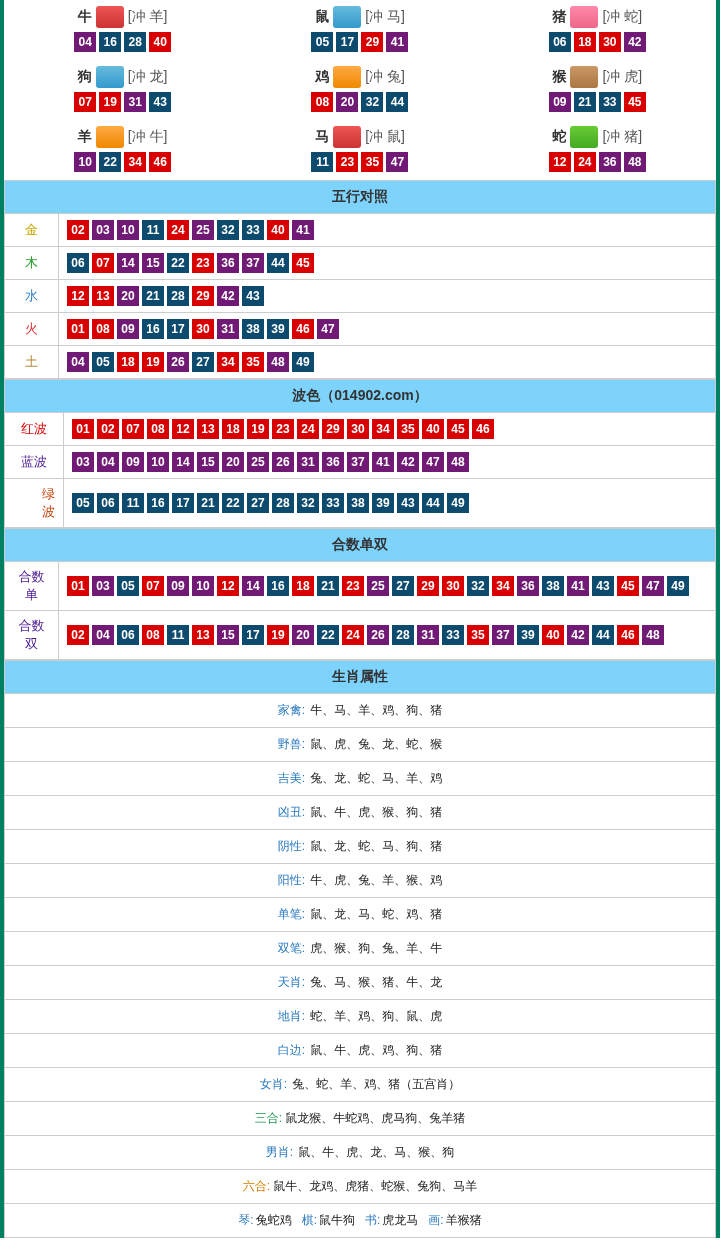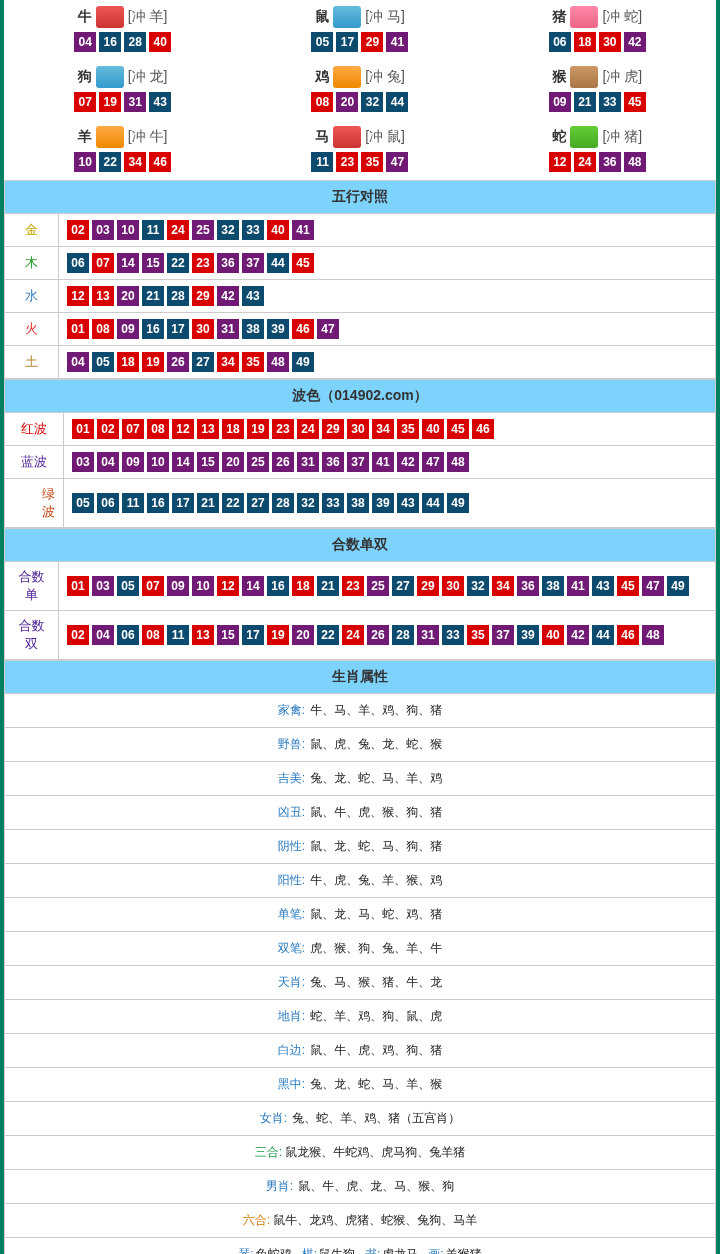--- a/index.html
+++ b/index.html
@@ -269,23 +269,20 @@
         <tr>
           <td class="attr-row"><span class="attr-label">天肖:</span> <span>兔、马、猴、猪、牛、龙</span></td>
         </tr>
         <tr>
           <td class="attr-row"><span class="attr-label">地肖:</span> <span>蛇、羊、鸡、狗、鼠、虎</span></td>
         </tr>
         <tr>
           <td class="attr-row"><span class="attr-label">白边:</span> <span>鼠、牛、虎、鸡、狗、猪</span></td>
         </tr>
         <tr>
-          <td class="attr-row"><span class="attr-label">黑中:</span> <span>兔、龙、蛇、马、羊、猴</span></td>
-        </tr>
-        <tr>
           <td class="attr-row"><span class="attr-label">女肖:</span> <span>兔、蛇、羊、鸡、猪（五宫肖）</span></td>
         </tr>
         <tr>
           <td class="attr-row"><span class="attr-label-green">三合:</span> <span>鼠龙猴、牛蛇鸡、虎马狗、兔羊猪</span></td>
         </tr>
         <tr>
           <td class="attr-row"><span class="attr-label">男肖:</span> <span>鼠、牛、虎、龙、马、猴、狗</span></td>
         </tr>
         <tr>
           <td class="attr-row"><span class="attr-label-orange">六合:</span> <span>鼠牛、龙鸡、虎猪、蛇猴、兔狗、马羊</span></td>

